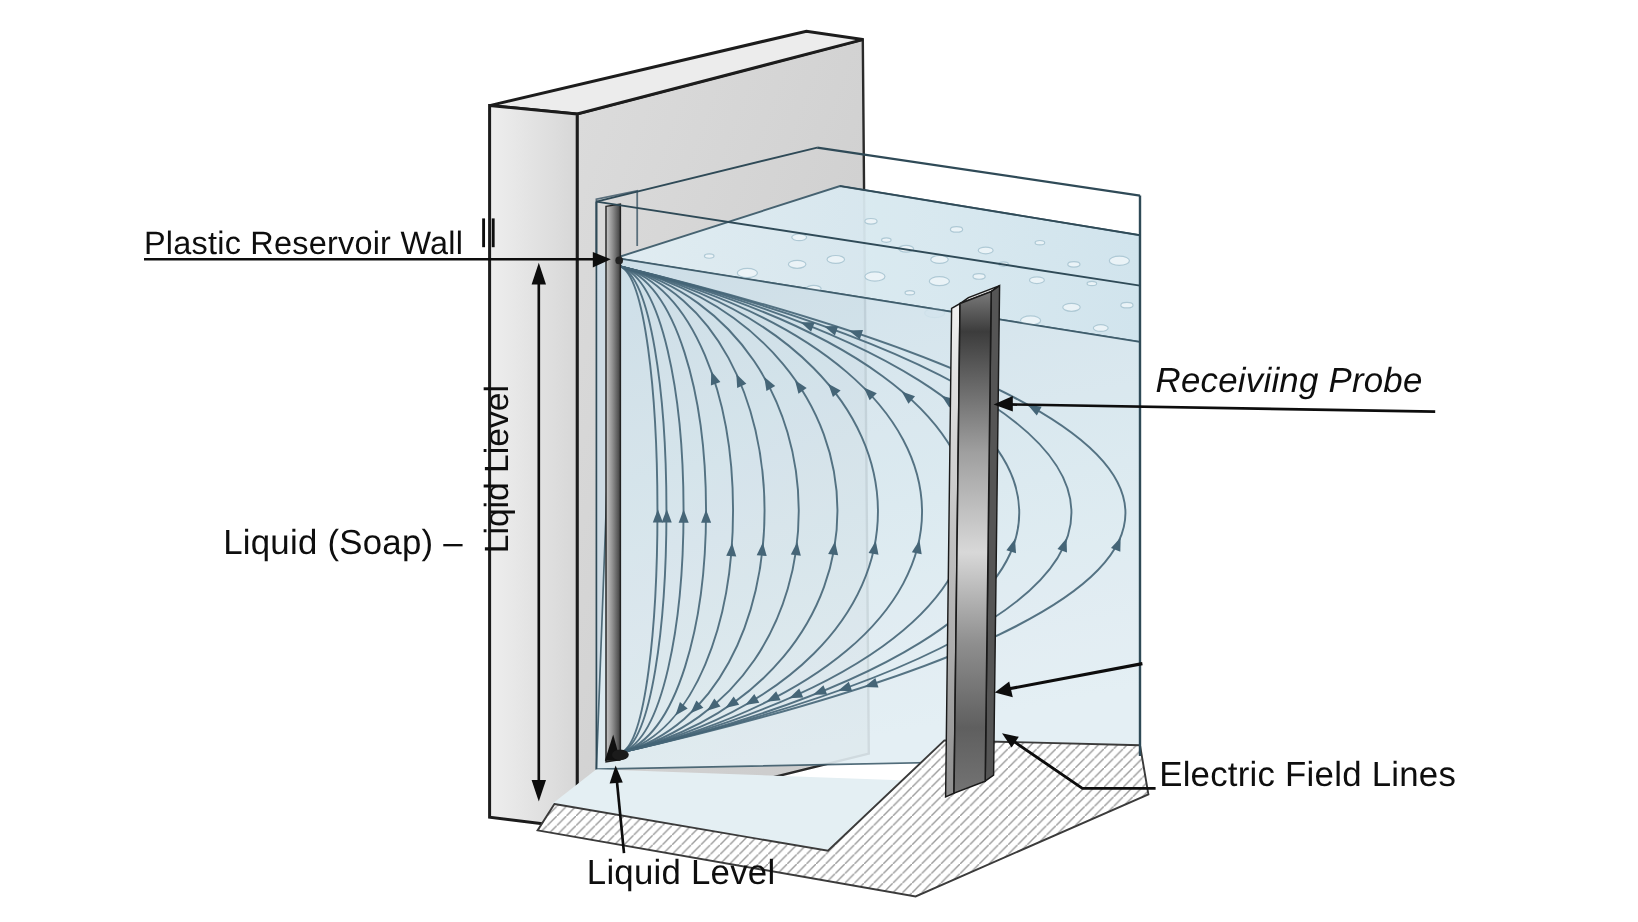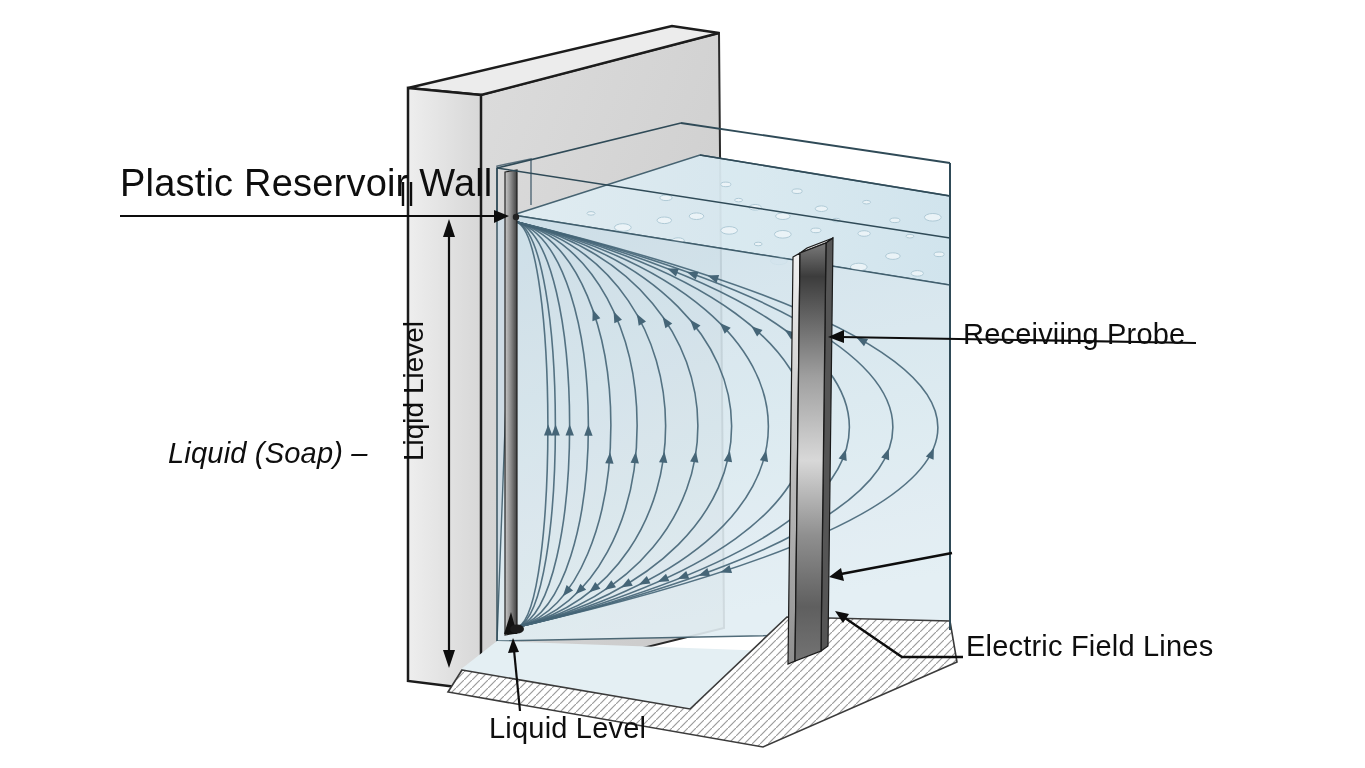--- a/index.html
+++ b/index.html
@@ -202,19 +202,19 @@
     <polygon points="828,337 844,330 844,343" stroke="none"></polygon>
     <line x1="952" y1="553" x2="841" y2="574" stroke-width="2.6"></line>
     <polygon points="829,577 844,581 841,568" stroke="none"></polygon>
     <polyline points="963,657 902,657 845,618" fill="none" stroke-width="2.4"></polyline>
     <polygon points="835,611 849,614 843,623" stroke="none"></polygon>
     <line x1="520" y1="711" x2="514" y2="650" stroke-width="2.2"></line>
     <polygon points="513,638 508,653 519,652" stroke="none"></polygon>
   </g>
 </svg>
 
-<div class="lbl" style="left:120px;top:162px;font-size:38px;">Plastic Reservoir Wall</div>
+<div class="lbl" style="left:120px;top:188px;font-size:27px;">Plastic Reservoir Wall</div>
 <div class="lbl-rot" style="left:414px;top:391px;">Liqid Lievel</div>
-<div class="lbl" style="left:168px;top:437px;font-style:italic;">Liquid (Soap) –</div>
-<div class="lbl" style="left:963px;top:318px;">Receiviing Probe</div>
+<div class="lbl" style="left:186px;top:437px;">Liquid (Soap) –</div>
+<div class="lbl" style="left:963px;top:302px;font-style:italic;">Receiviing Probe</div>
 <div class="lbl" style="left:966px;top:630px;">Electric Field Lines</div>
 <div class="lbl" style="left:489px;top:712px;">Liquid Level</div>
 </div>
 
 </body></html>

